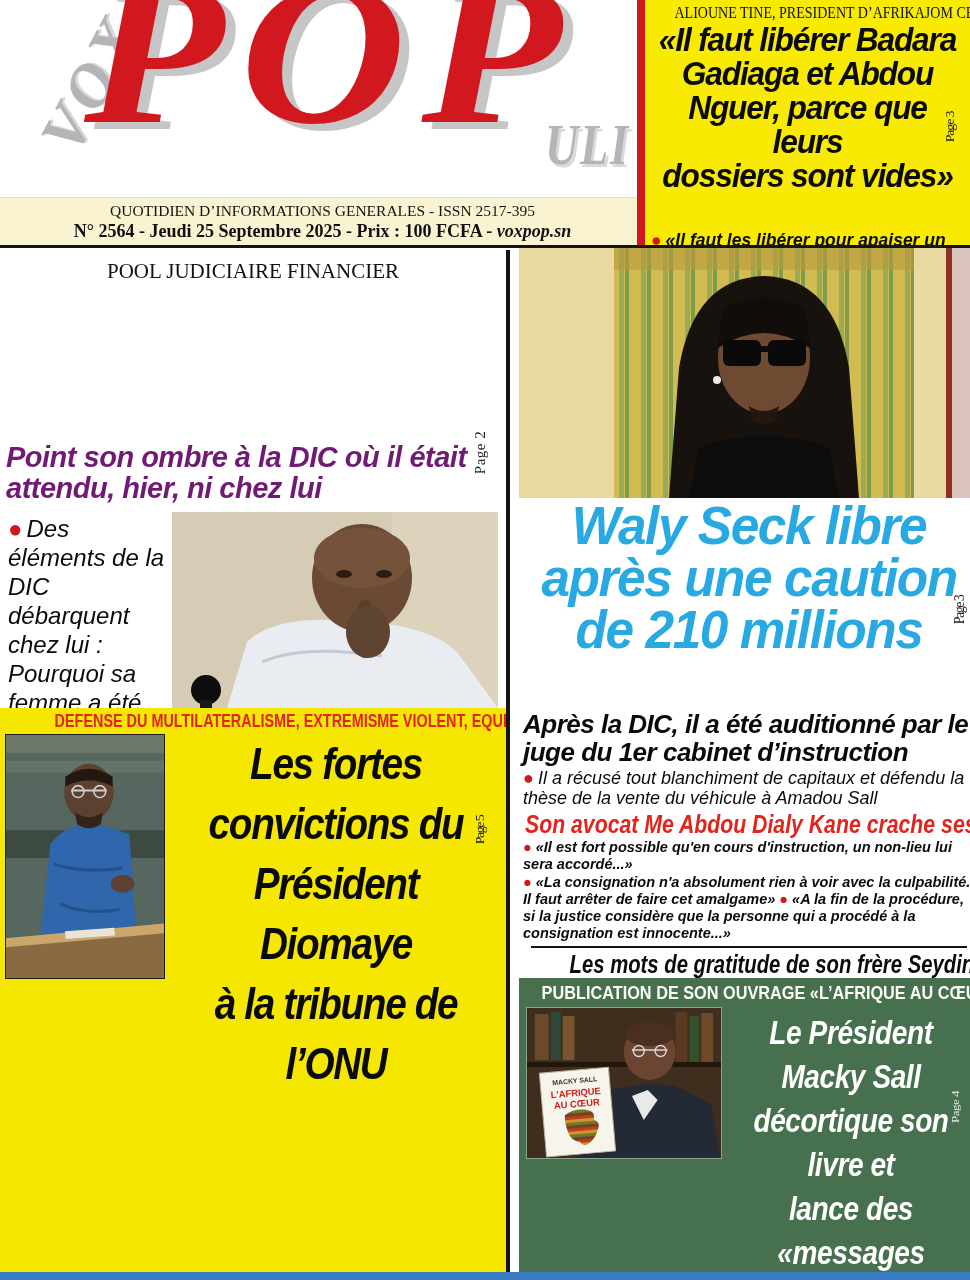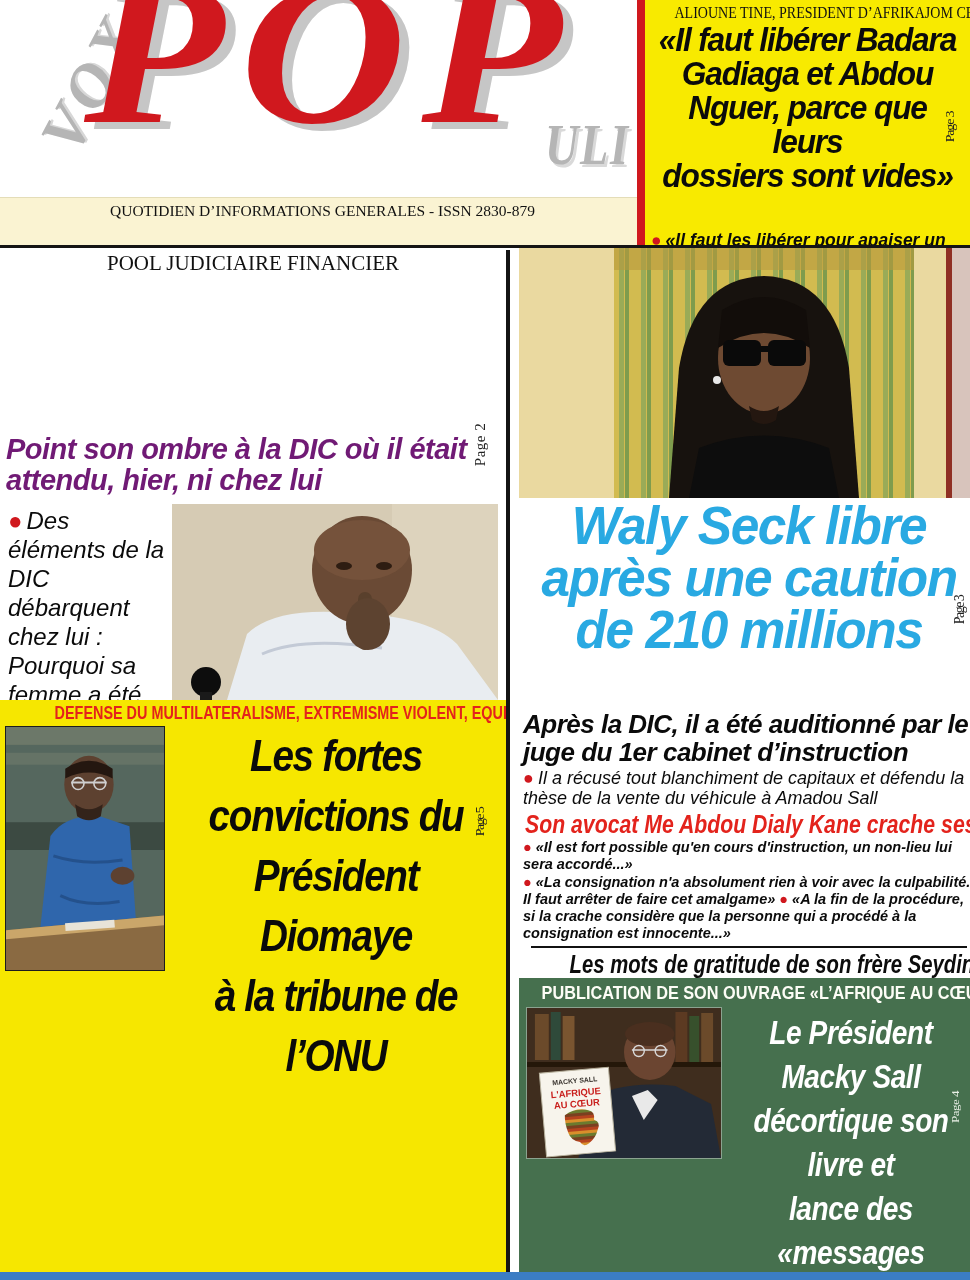--- a/index.html
+++ b/index.html
@@ -39,21 +39,21 @@
           color:#222;transform:rotate(-90deg);}
   .tr-quote{font:italic 600 17.5px/20px "Liberation Sans",sans-serif;color:#0b0b0b;margin-top:3px;}
   .bullet{color:#d0181e;font-style:normal;margin-right:4px;}
 
   .header-rule{position:absolute;left:0;top:245px;width:970px;height:3px;background:#141414;}
   .col-divider{position:absolute;left:506px;top:250px;width:4px;height:1022px;background:#141414;}
 
   
   .col-left{position:absolute;left:0;top:248px;width:506px;height:1032px;
             display:flex;flex-direction:column;overflow:hidden;}
-  .lead-kicker{font:21px/25px "Liberation Serif",serif;color:#111;text-align:center;margin-top:3px;}
+  .lead-kicker{font:21px/25px "Liberation Serif",serif;color:#111;text-align:center;margin-top:11px;}
   .lead-headline{position:relative;font:900 75px/76px "Liberation Sans",sans-serif;
             color:#0a0a0a;text-align:center;white-space:pre-line;letter-spacing:-4px;}
   .lead-page{position:absolute;right:4px;top:160px;font:15px "Liberation Serif",serif;
             color:#222;transform:rotate(-90deg);letter-spacing:0.5px;}
   .lead-subhead{color:#701a75;font:italic 800 29px/31px "Liberation Sans",sans-serif;
             padding:6px 6px 0;letter-spacing:-0.5px;}
   .lead-row{display:flex;margin-top:8px;height:196px;}
   .lead-bullets{width:172px;box-sizing:border-box;padding:2px 2px 0 8px;
             font:italic 500 24px/29px "Liberation Sans",sans-serif;color:#0b0b0b;}
   .photo-madiambal{width:326px;height:196px;flex:none;}
@@ -114,21 +114,22 @@
 <body>
 
 <div class="page">
 
   <div class="logo-area">
     <div class="logo-vox">VOX</div>
     <div class="logo-pop">POP</div>
     <div class="logo-uli">ULI</div>
   </div>
   <div class="tagline-strip">
-    <div class="tagline">QUOTIDIEN D’INFORMATIONS GENERALES - ISSN 2830-879</div>
+    <div class="tagline">QUOTIDIEN D’INFORMATIONS GENERALES - ISSN 2517-395</div>
+    <div class="issue-line"><span>N° 2564 - Jeudi 25 Septembre 2025 - Prix : 100 FCFA -</span> <span class="issue-site">voxpop.sn</span></div>
   </div>
   <div class="red-vline"></div>
 
   <div class="tr-box">
     <div class="tr-kicker">ALIOUNE TINE, PRESIDENT D’AFRIKAJOM CENTER</div>
     <div class="tr-headline"><span>«Il faut libérer Badara
 Gadiaga et Abdou
 Nguer, parce que leurs
 dossiers sont vides»</span>
       <span class="tr-page">Page 3</span>
@@ -229,21 +230,21 @@
     <div class="w-headline"><span>Waly Seck libre
 après une caution
 de 210 millions</span>
       <span class="w-page">Page 3</span>
     </div>
     <div class="w-subhead">Après la DIC, il a été auditionné par le juge du 1er cabinet d’instruction</div>
     <div class="w-bullet"><span class="bullet">●</span><span>Il a récusé tout blanchiment de capitaux et défendu la thèse de la vente du véhicule à Amadou Sall</span></div>
     <div class="w-lawyer">Son avocat Me Abdou Dialy Kane crache ses vérités</div>
     <div class="w-quotes">
       <p><span class="bullet">●</span><span>«Il est fort possible qu'en cours d'instruction, un non-lieu lui sera accordé...»</span></p>
-      <p><span class="bullet">●</span><span>«La consignation n'a absolument rien à voir avec la culpabilité. Il faut arrêter de faire cet amalgame»</span> <span class="bullet">●</span><span>«A la fin de la procédure, si la crache considère que la personne qui a procédé à la consignation est innocente...»</span></p>
+      <p><span class="bullet">●</span><span>«La consignation n'a absolument rien à voir avec la culpabilité. Il faut arrêter de faire cet amalgame»</span> <span class="bullet">●</span><span>«A la fin de la procédure, si la justice considère que la personne qui a procédé à la consignation est innocente...»</span></p>
     </div>
     <div class="w-rule"></div>
     <div class="w-gratitude">Les mots de gratitude de son frère Seydina Alioune Seck</div>
 
     <div class="green-section">
       <div class="m-kicker">PUBLICATION DE SON OUVRAGE «L’AFRIQUE AU CŒUR»</div>
       <div class="m-row">
         <div class="photo-macky">
           <svg viewBox="0 0 196 150" preserveAspectRatio="none" aria-hidden="true">
             <defs>

